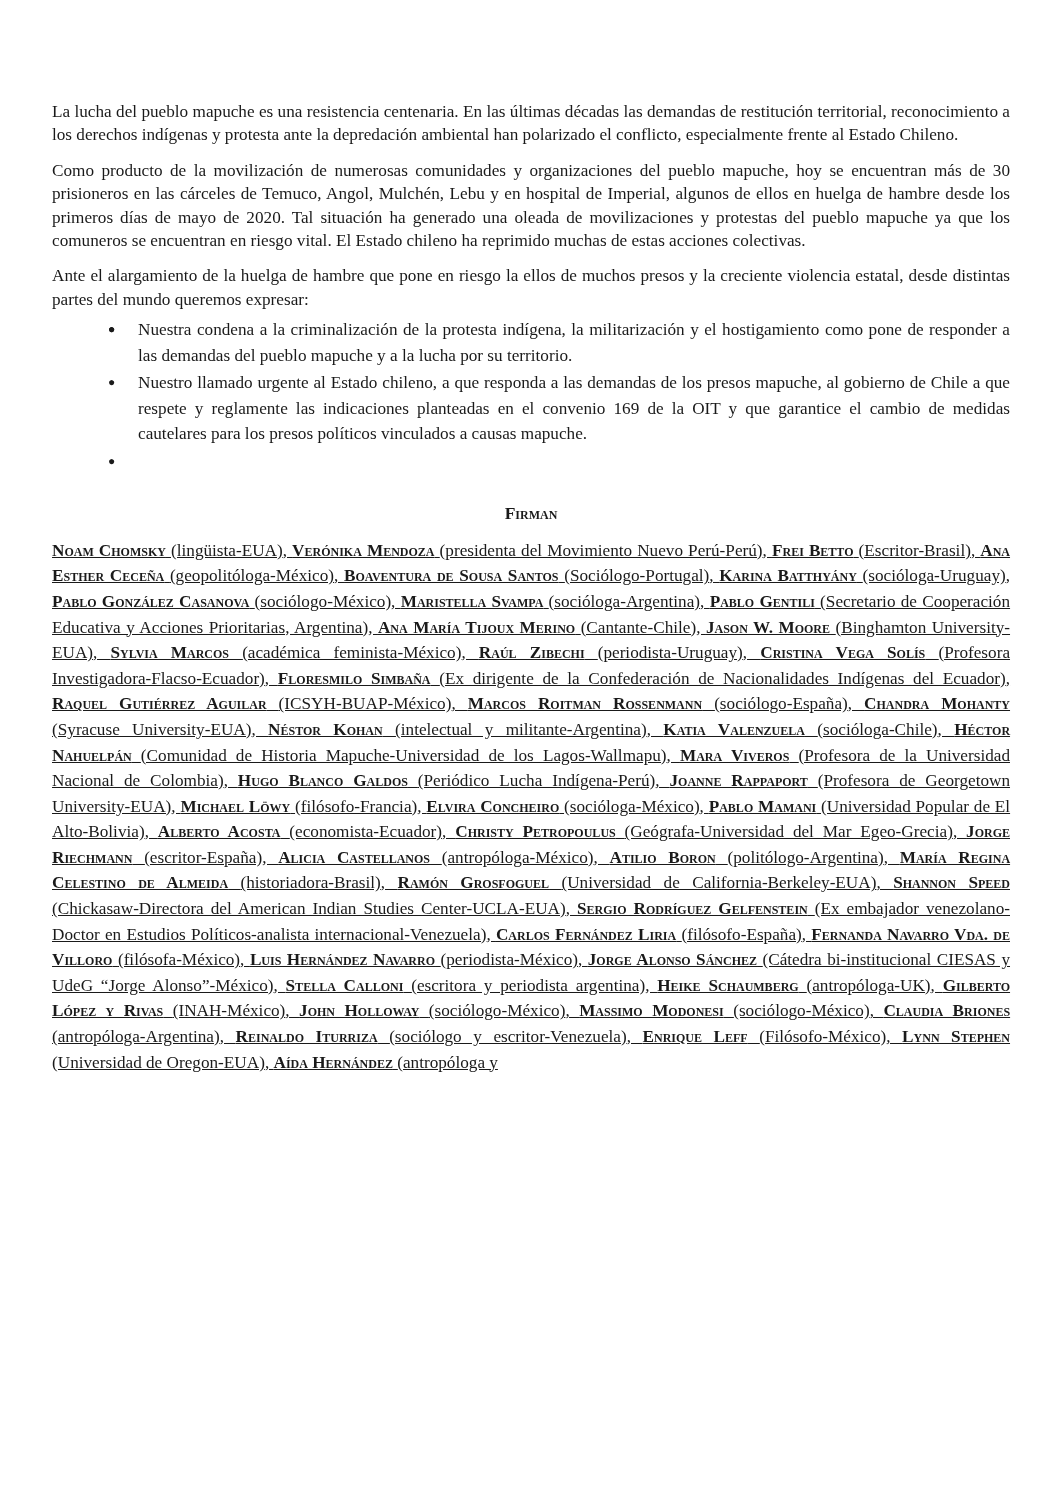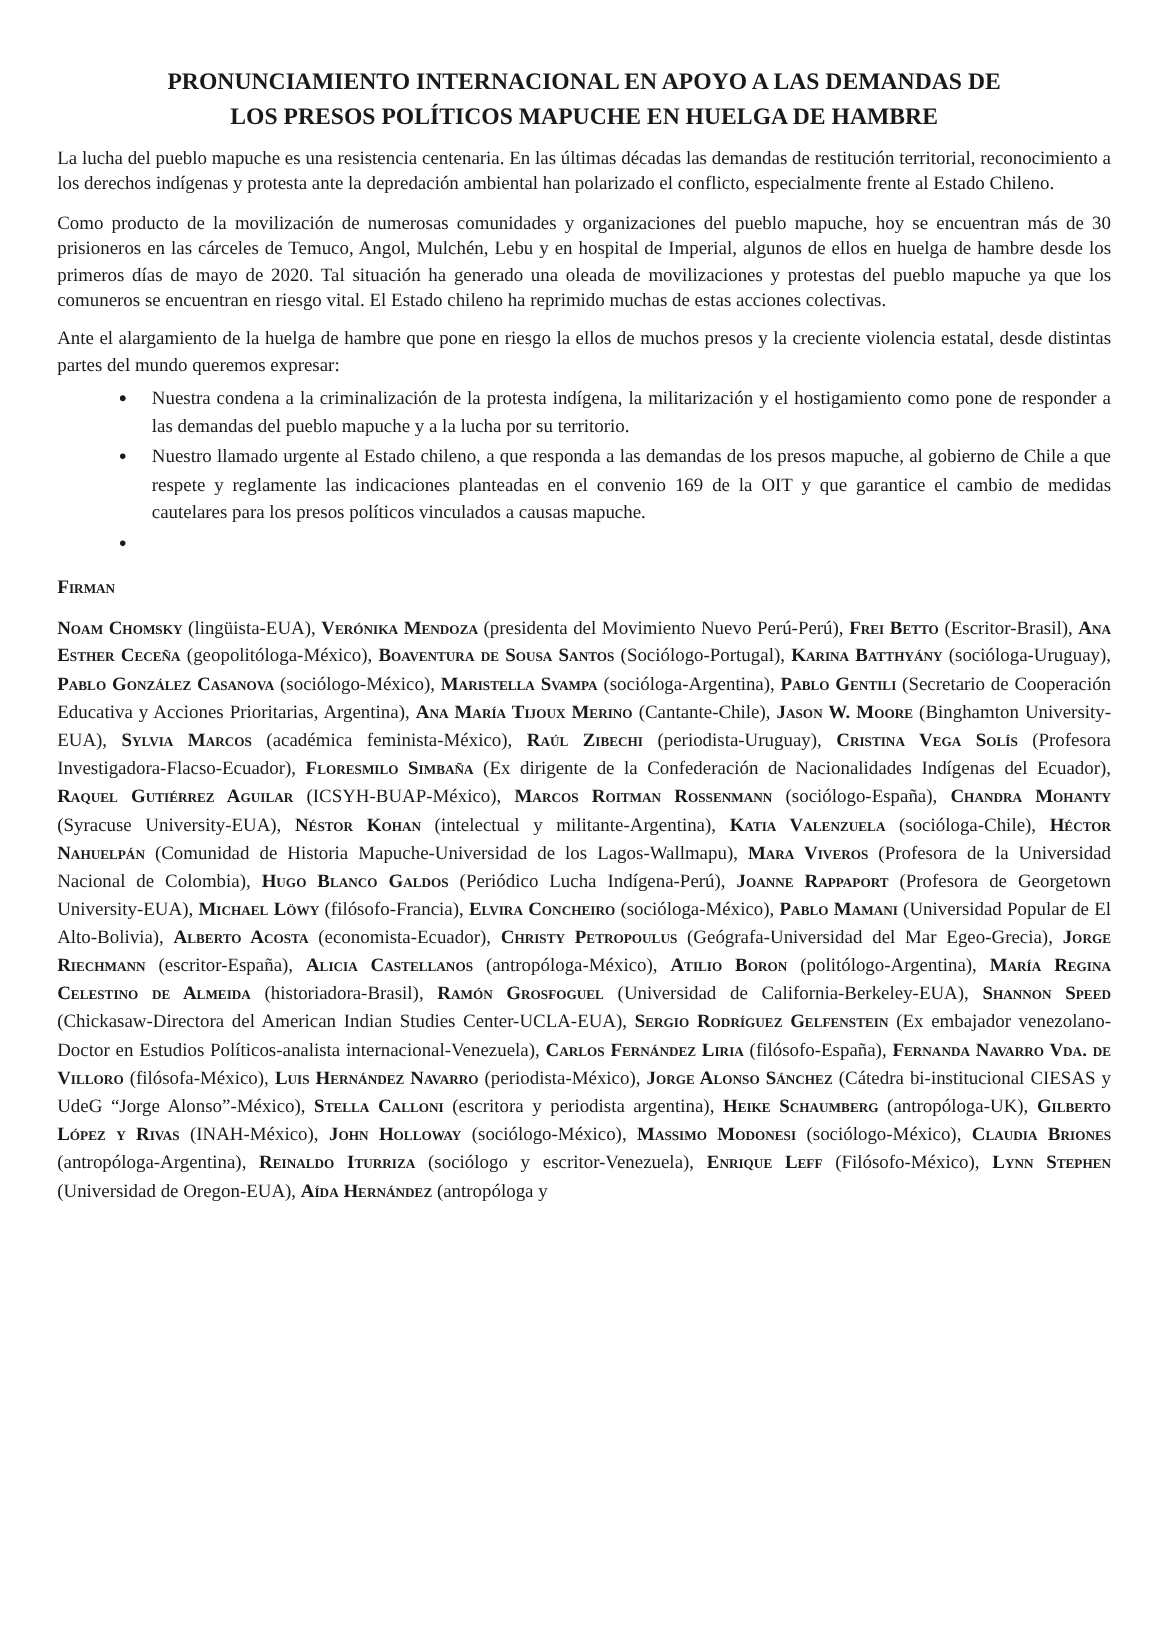--- a/index.html
+++ b/index.html
@@ -6,32 +6,31 @@
   body { width: 1061px; height: 1500px; overflow: hidden; position: relative;
          font-family: "Liberation Serif", "DejaVu Serif", serif; color: #1a1a1a; }
   .page { position: absolute; left: 52px; top: 58px; width: 958px; }
   .title { text-align: center; font-weight: bold; font-size: 21.5px; line-height: 32px;
            margin: 0 0 10px 0; letter-spacing: 0px; }
   .para { font-size: 17.2px; line-height: 23.4px; text-align: justify; margin: 4px 0 12px 0; }
   ul.points { list-style: none; margin: 0 0 0 0; padding: 0 0 0 86px; }
   ul.points li { position: relative; font-size: 17.2px; line-height: 25.5px; text-align: justify;
                  margin: 0 0 2px 0; }
   ul.points li .bullet { position: absolute; left: -30px; top: 0; font-size: 12px; }
-  .firman { text-align: left; font-weight: bold; font-variant: small-caps; font-size: 17.5px;
-            margin: 44px 0 14px 0; }
-  .signers { font-size: 17.2px; line-height: 25.6px; text-align: justify; margin: 0; }
+  .firman { text-align: center; font-weight: bold; font-variant: small-caps; font-size: 17.5px;
+            margin: 56px 0 14px 0; }
+  .signers { font-size: 17.2px; line-height: 25.6px; text-align: justify; margin: 0; text-decoration: underline; }
   .sig-name { font-weight: bold; font-variant: small-caps; }
 </style>
 </head>
 <body>
 
 <div class="page">
   <h1 class="title">
-    <span>PRONUNCIAMIENTO INTERNACIONAL EN APOYO A LAS DEMANDAS DE</span><br>
-    <span>LOS PRESOS POLÍTICOS MAPUCHE EN HUELGA DE HAMBRE</span>
+    <br>
   </h1>
 
   <p class="para">La lucha del pueblo mapuche es una resistencia centenaria. En las últimas décadas las demandas de restitución territorial, reconocimiento a los derechos indígenas y protesta ante la depredación ambiental han polarizado el conflicto, especialmente frente al Estado Chileno.</p>
   <p class="para">Como producto de la movilización de numerosas comunidades y organizaciones del pueblo mapuche, hoy se encuentran más de 30 prisioneros en las cárceles de Temuco, Angol, Mulchén, Lebu y en hospital de Imperial, algunos de ellos en huelga de hambre desde los primeros días de mayo de 2020. Tal situación ha generado una oleada de movilizaciones y protestas del pueblo mapuche ya que los comuneros se encuentran en riesgo vital. El Estado chileno ha reprimido muchas de estas acciones colectivas.</p>
   <p class="para" style="margin-bottom:6px">Ante el alargamiento de la huelga de hambre que pone en riesgo la ellos de muchos presos y la creciente violencia estatal, desde distintas partes del mundo queremos expresar:</p>
 
   <ul class="points">
     <li>
       <span class="bullet">●</span>
     </li>

